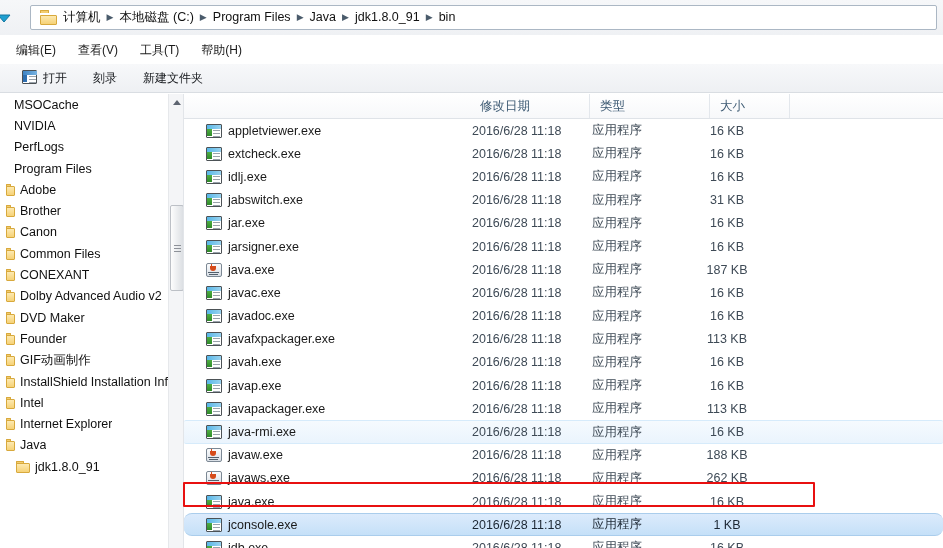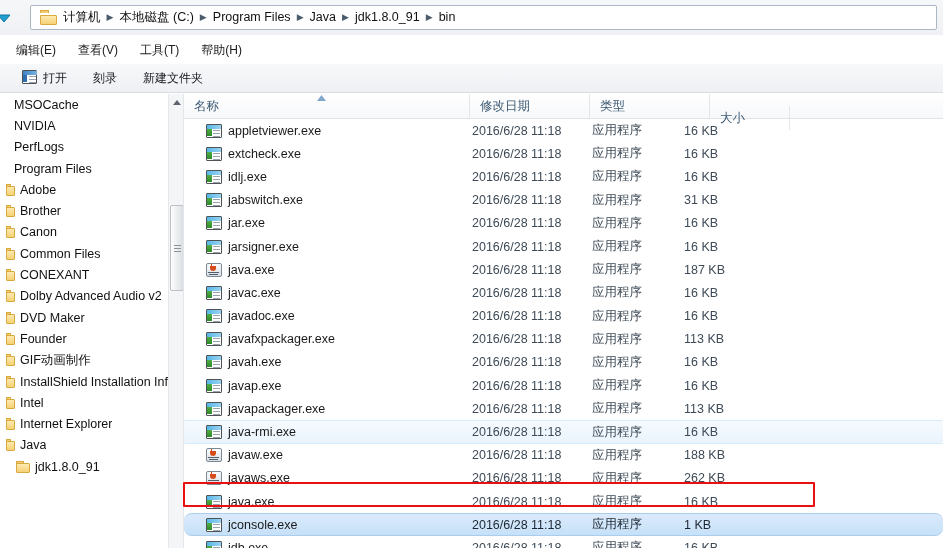--- a/index.html
+++ b/index.html
@@ -64,21 +64,21 @@
 
   
   .sidebar {
     position: absolute; left: 0; top: 94px; width: 184px; height: 454px;
     background: #ffffff; overflow: hidden;
   }
   .tree-item {
     display: flex; align-items: center; height: 21.3px; padding-left: 2px;
     font-size: 12.5px; color: #101010; white-space: nowrap;
   }
-  .tree-item.lvl1 { padding-left: 14px; }
+  .tree-item.lvl1 { padding-left: 6px; margin-left: 8px; }
   .tree-item.lvl2 { padding-left: 6px; }
   .tree-item.lvl3 { padding-left: 16px; }
   .folder-ico { width: 14px; height: 12px; margin-right: 5px; position: relative; flex: 0 0 auto; }
   .folder-ico.small { width: 9px; }
   .tree-label { overflow: hidden; }
 
   
   .fi-body {
     position: absolute; left: 0; bottom: 0; width: 100%; height: 10px;
     background: linear-gradient(to bottom,#fde9b0 0%,#f6d277 100%);
@@ -141,21 +141,21 @@
   .row.selected {
     background: linear-gradient(to bottom,#dcebfc 0%,#c5e0f8 100%);
     border-top: 1px solid #aacdec; border-bottom: 1px solid #aacdec;
     border-radius: 8px;
   }
   .row.selected .c-size, .row.selected .c-date, .row.selected .c-type { color: #1c2733; }
 
   .c-name { position: absolute; left: 22px; display: flex; align-items: center; }
   .c-date { position: absolute; left: 288px; color: #3e4a56; }
   .c-type { position: absolute; left: 408px; color: #3e4a56; }
-  .c-size { position: absolute; left: 500px; width: 86px; text-align: left; color: #3e4a56; }
+  .c-size { position: absolute; left: 500px; width: 86px; text-align: center; color: #3e4a56; }
 
   .file-ico { width: 16px; height: 14px; margin-right: 6px; position: relative; flex: 0 0 auto; }
 
   
   .exe-frame {
     position: absolute; left: 0; top: 0; width: 16px; height: 14px;
     background: #ffffff; border: 1px solid #4c5256; border-radius: 1px;
   }
   .exe-title {
     position: absolute; left: 1px; top: 1px; right: 1px; height: 4px;
@@ -382,28 +382,23 @@
           <i></i>
           <i></i>
           <i></i>
         </span>
     </div>
   </div>
   <div class="sb-divider"></div>
 
   <div class="filelist">
     <div class="col-headers" id="col-headers">
-        <div class="col-h" style="left: 0px; width: 286px;"><span>名称</span><span class="sort-arrow" style="left: 133px;">
-            <svg width="9" height="6" viewBox="0 0 9 6">
-              <path d="M4.5 0 L9 6 L0 6 Z" fill="#7fa8cc"></path>
-            </svg>
-          </span></div>
         <div class="col-h" style="left: 286px; width: 120px;"><span>修改日期</span></div>
         <div class="col-h" style="left: 406px; width: 120px;"><span>类型</span></div>
-        <div class="col-h" style="left: 526px; width: 80px; margin-top: 12px;"><span>大小</span></div>
+        <div class="col-h" style="left: 526px; width: 80px;"><span>大小</span></div>
       </div>
     <div id="rows">
         <div class="row">
           <span class="c-name">
             <span class="file-ico">
               <span class="exe-frame"></span>
               <span class="exe-title"></span>
               <span class="exe-green"></span>
               <span class="exe-lines">
                 <i></i>

